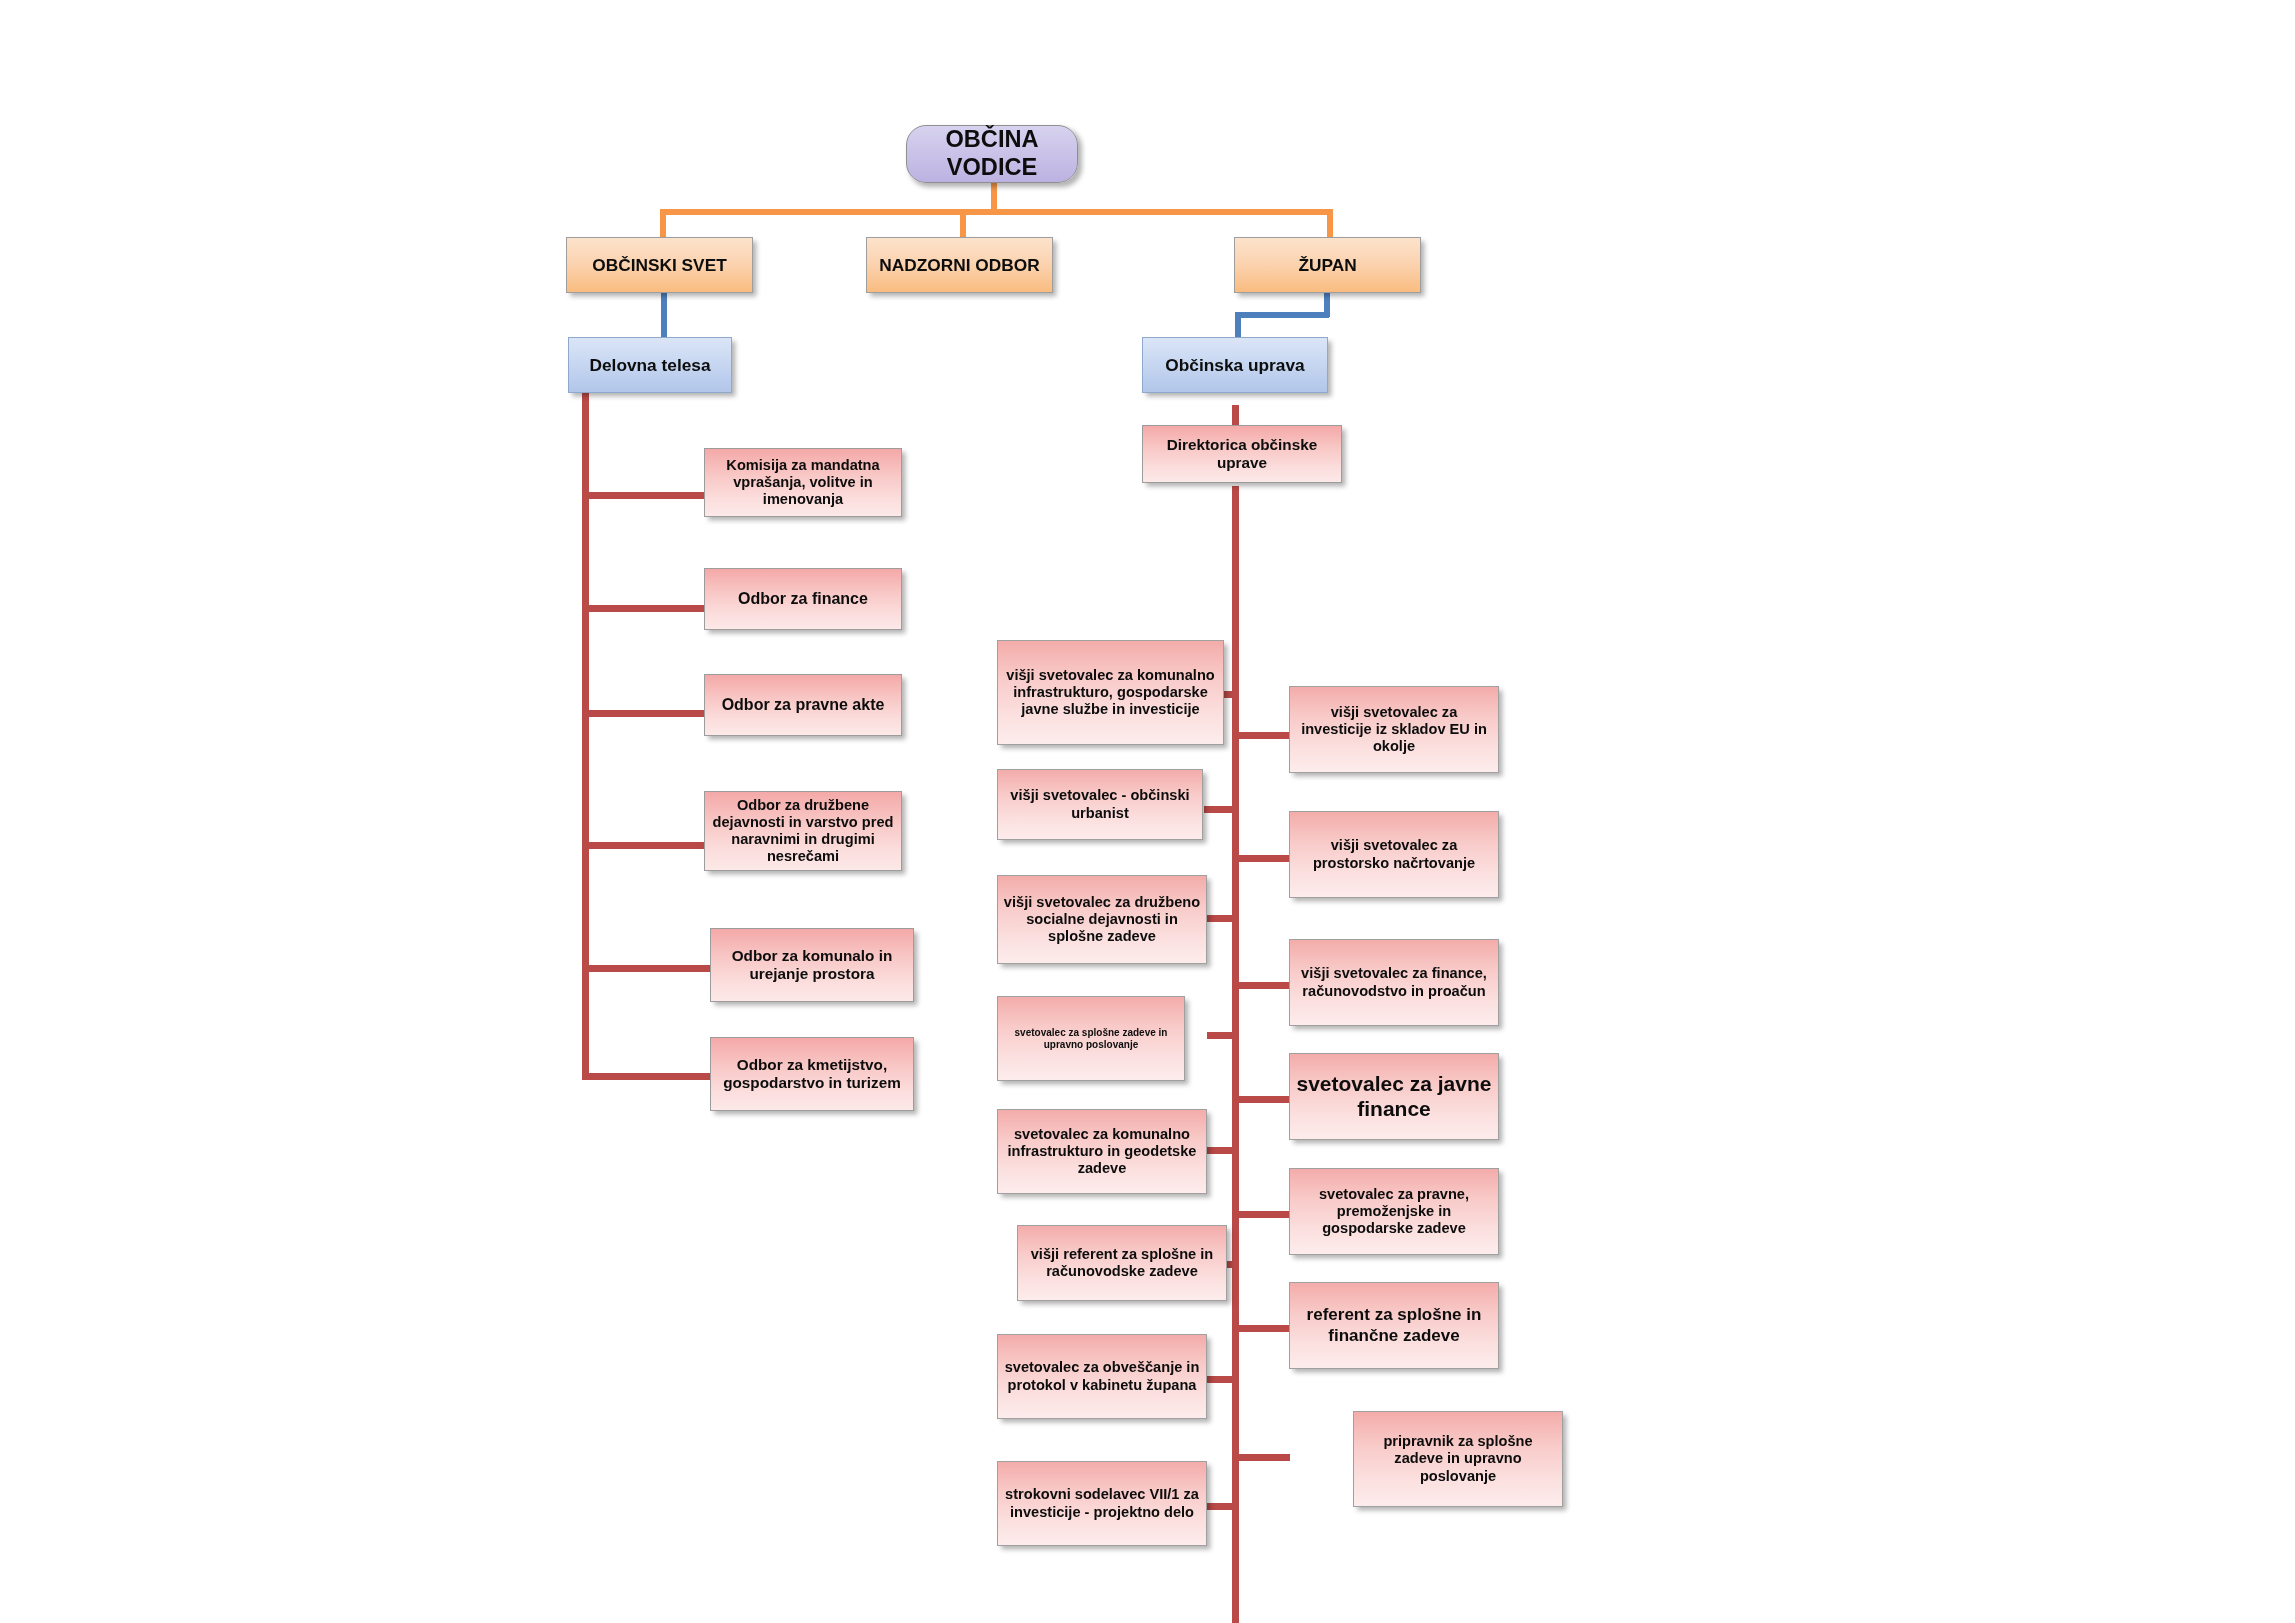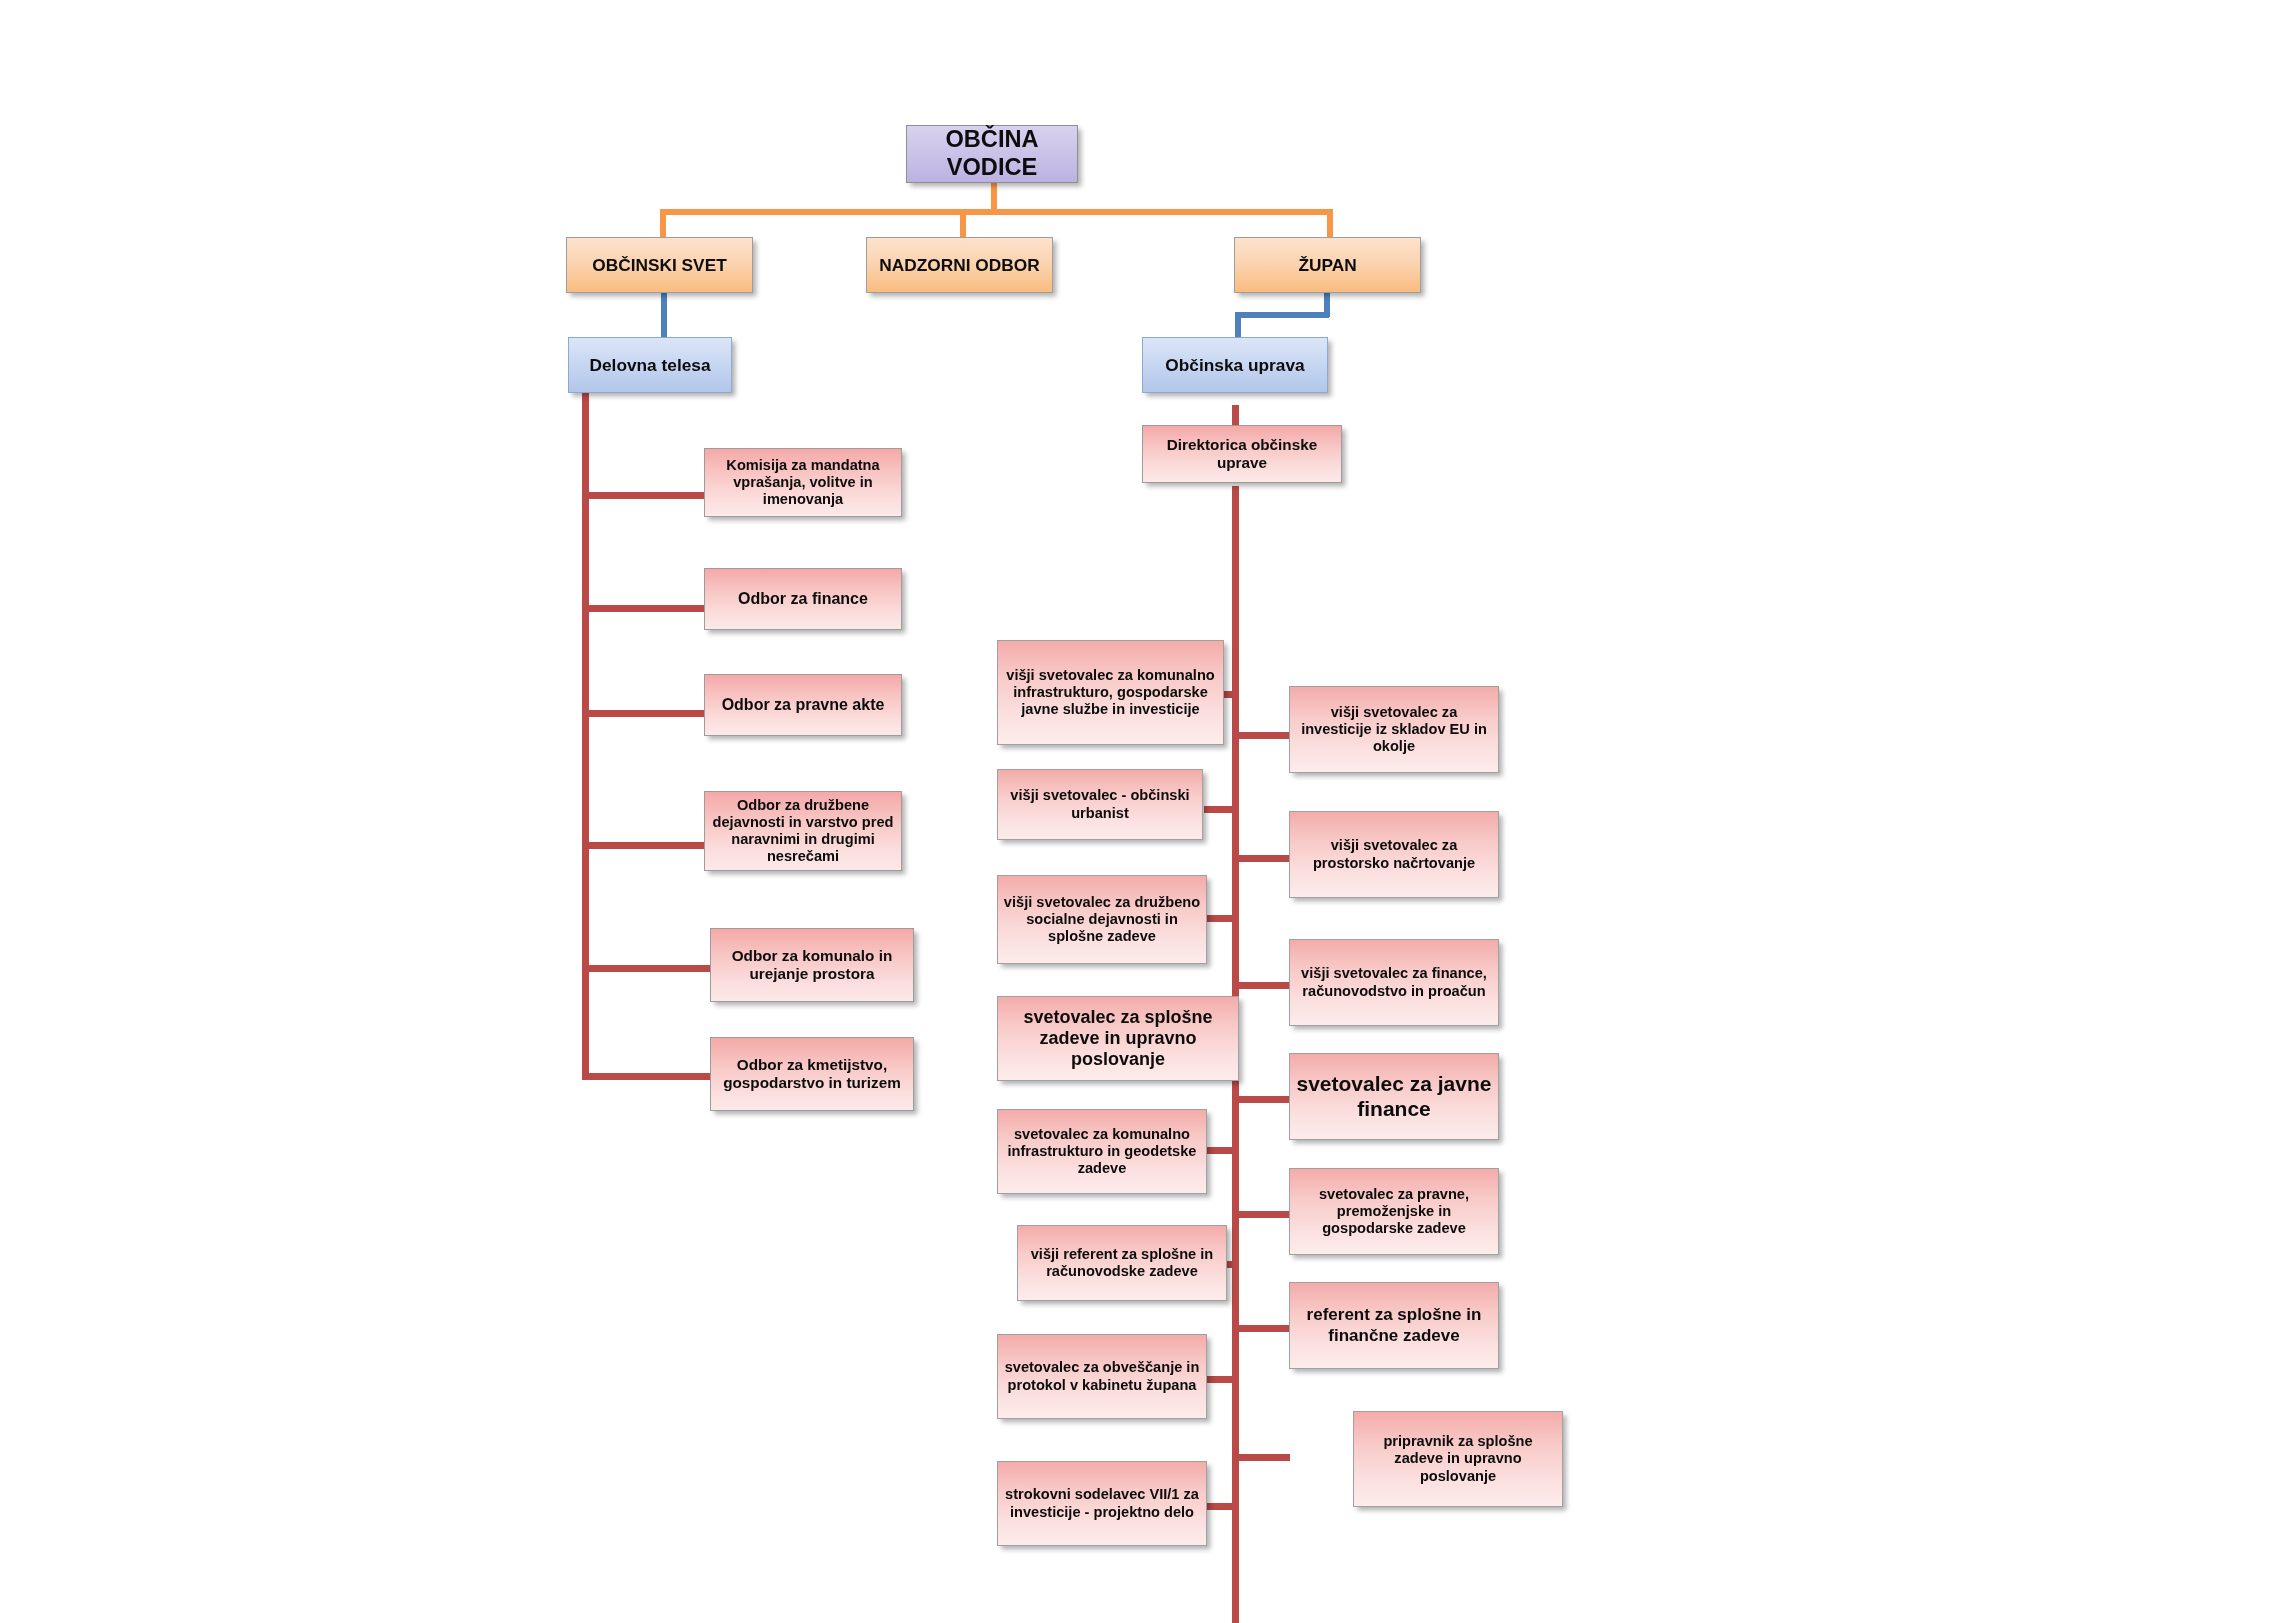--- a/index.html
+++ b/index.html
@@ -33,20 +33,21 @@
     box-shadow: 3.5px 3.5px 4.9px rgba(0,0,0,0.30);
     padding: 1.4px 5.6px;
     z-index: 5;
   }
   .node span { display: block; width: 100%; }
 
   
   .n-purple {
     background: linear-gradient(to bottom, #d8d2ef 0%, #cac2e8 50%, #bcb2e2 100%);
     border-color: #8f8f8f;
+    border-radius: 20px;
   }
   
   .n-orange {
     background: linear-gradient(to bottom, #fce2cb 0%, #fbd4b2 45%, #f9bc80 100%);
     border-color: #9e9e9e;
   }
   
   .n-blue {
     background: linear-gradient(to bottom, #dbe5f7 0%, #c6d6f1 50%, #b2c6ea 100%);
     border-color: #8ea9cc;
@@ -164,21 +165,21 @@
 
   <div class="node n-pink-soft" style="left:997px; top:640px; width:227px; height:105px; font-size:14.6px;">
     <span>višji svetovalec za komunalno infrastrukturo, gospodarske javne službe in investicije</span>
   </div>
   <div class="node n-pink-soft" style="left:997px; top:769px; width:206px; height:71px; font-size:14.6px;">
     <span>višji svetovalec - občinski urbanist</span>
   </div>
   <div class="node n-pink-soft" style="left:997px; top:875px; width:210px; height:89px; font-size:14.6px;">
     <span>višji svetovalec za družbeno socialne dejavnosti in splošne zadeve</span>
   </div>
-  <div class="node n-pink-soft" style="left:997px; top:996px; width:242px; height:85px; font-size:18px;">
+  <div class="node n-pink-soft" style="left:997px; top:996px; width:188px; height:85px; font-size:10px;">
     <span>svetovalec za splošne zadeve in upravno poslovanje</span>
   </div>
   <div class="node n-pink-soft" style="left:997px; top:1109px; width:210px; height:85px; font-size:14.6px;">
     <span>svetovalec za komunalno infrastrukturo in geodetske zadeve</span>
   </div>
   <div class="node n-pink-soft" style="left:1017px; top:1225px; width:210px; height:76px; font-size:14.6px;">
     <span>višji referent za splošne in računovodske zadeve</span>
   </div>
   <div class="node n-pink-soft" style="left:997px; top:1334px; width:210px; height:85px; font-size:14.6px;">
     <span>svetovalec za obveščanje in protokol v kabinetu župana</span>

